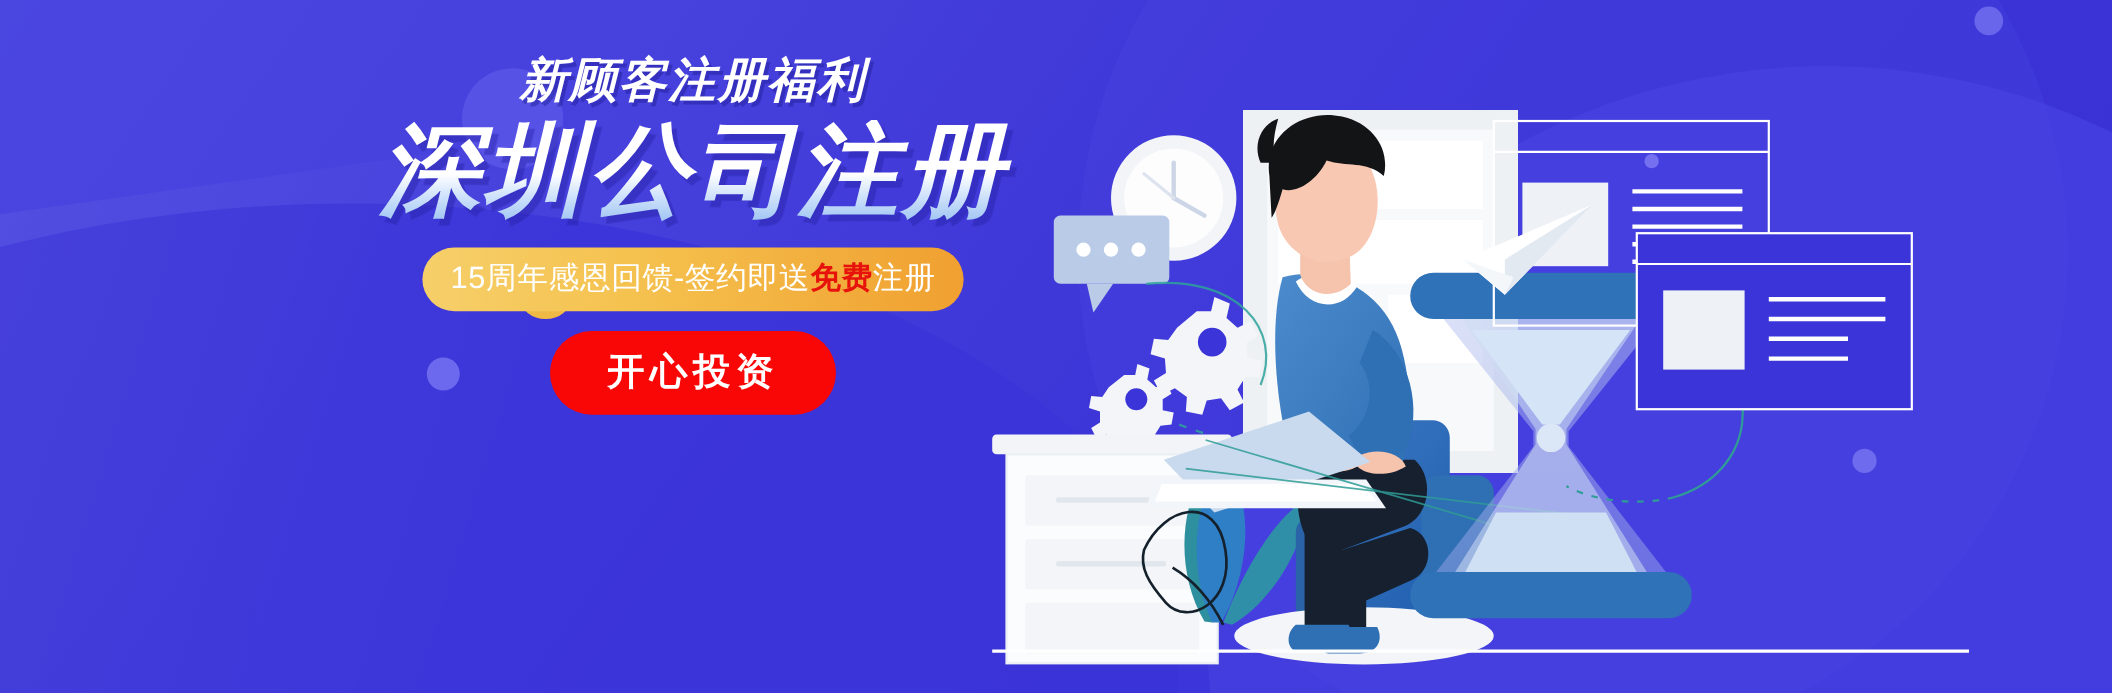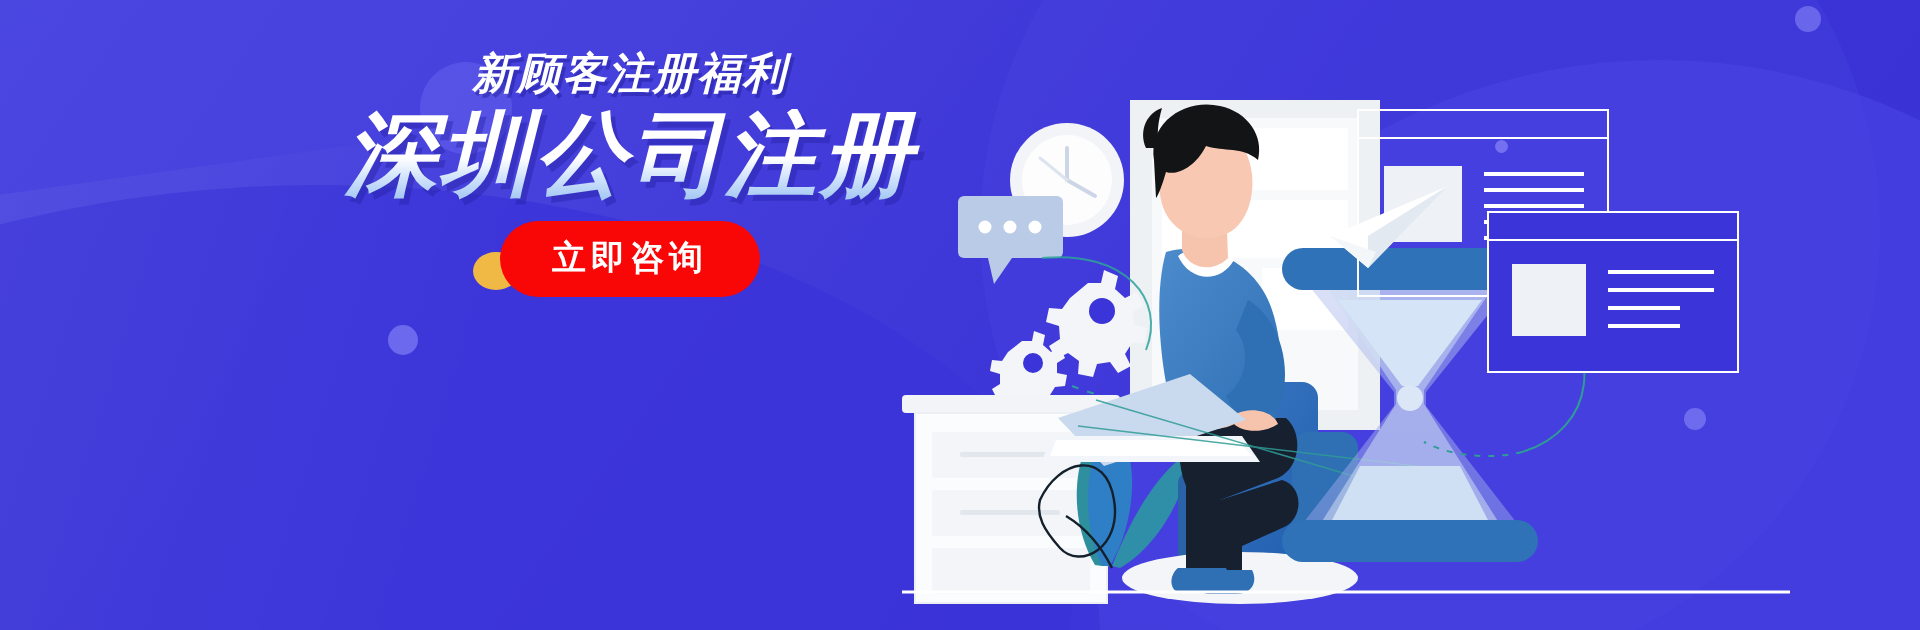--- a/index.html
+++ b/index.html
@@ -1,21 +1,21 @@
 <!DOCTYPE html>
 <html><head>
 <meta charset="utf-8">
 <style>
   html,body{margin:0;padding:0;background:#2f2fd0;}
   *{box-sizing:border-box;}
   .banner{
     position:relative;
     width:1920px;height:630px;
     overflow:hidden;
-    font-family:Liberation Serif, serif;
+    font-family:Liberation Sans, sans-serif;
     background:linear-gradient(125deg,#4a46e0 0%,#4640dc 28%,#3b33d6 60%,#3a32d4 100%);
   }
 
   
   .bg-ellipse-left{
     position:absolute;left:-460px;top:185px;width:1560px;height:900px;
     border-radius:50%;
     background:#3b34d8;opacity:.85;
   }
   .bg-ellipse-right{
@@ -275,17 +275,20 @@
       <line x1="12" y1="592" x2="900" y2="592" stroke="#ffffff" stroke-width="3"></line>
     </svg>
   </div>
 
   <div class="copy">
 
     <div class="eyebrow">新顾客注册福利</div>
 
     <h1 class="headline">深圳公司注册</h1>
 
-
-
-    <button class="cta">立即咨询</button>
+    <div class="pill">
+      <span>15周年感恩回馈-签约即送</span><span class="free">免费</span><span>注册</span>
+    </div>
+
+
+    <button class="cta">开心投资</button>
   </div>
 </div>
 
 </body></html>

